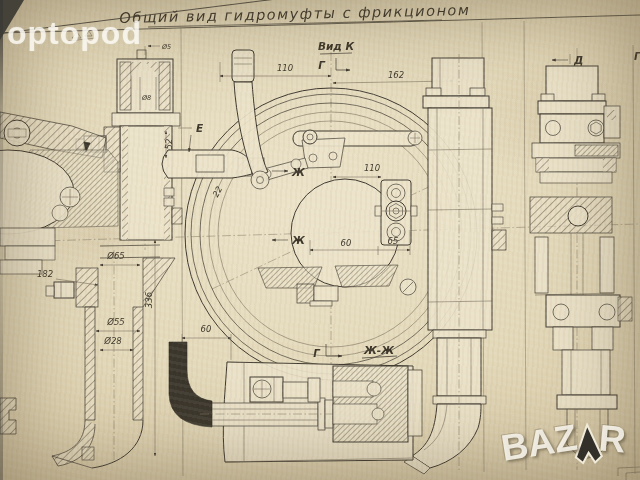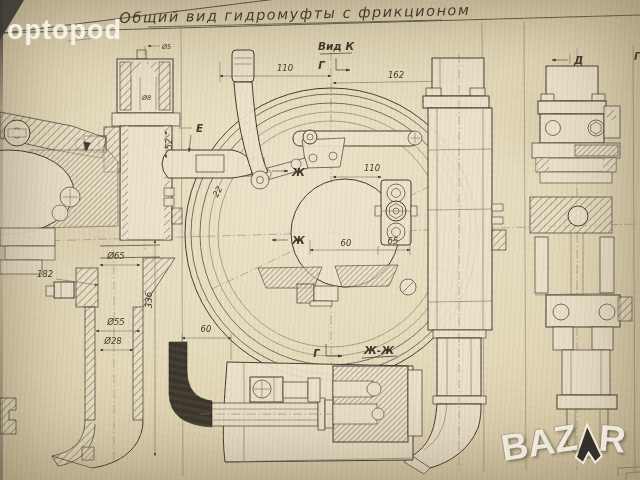--- a/index.html
+++ b/index.html
@@ -25,21 +25,21 @@
   .l8{stroke-width:.8;} .l7{stroke-width:.7;} .l6{stroke-width:.6;}
   .tn{stroke:#6f6554;stroke-width:.55;fill:none;}
   .dd{stroke:#8a7e68;stroke-width:.55;fill:none;stroke-dasharray:9 2.5 1.5 2.5;}
   .fold{stroke:#8a7f6b;stroke-width:.7;opacity:.85;}
   .pf{fill:rgba(236,227,202,.92);}
   .h1{fill:url(#h1);} .h2{fill:url(#h2);}
   .dk{fill:#3b362c;stroke:#2c2820;stroke-width:.6;}
   text{fill:#3a3428;font-style:italic;}
   .dim{font-size:8.5px;} .sm{font-size:6.5px;} .lbl{font-size:10.5px;font-weight:bold;}
   .ttl{font-size:14.5px;letter-spacing:1.5px;}
-  .wm-optopod{position:absolute;left:7px;top:15px;font-weight:bold;font-size:27px;letter-spacing:1px;
+  .wm-optopod{position:absolute;left:7px;top:15px;font-weight:bold;font-size:32px;letter-spacing:1px;
     color:rgba(252,250,244,.8);font-family:"Liberation Sans",sans-serif;text-shadow:0 0 2px rgba(255,255,255,.3);}
   .wm-bazar{position:absolute;left:501px;top:421px;display:flex;align-items:center;transform:rotate(-3deg);
     font-family:"Liberation Sans",sans-serif;font-weight:bold;font-size:37px;color:rgba(250,247,238,.88);
     text-shadow:2px 2px 3px rgba(70,60,40,.5), -1px -1px 0 rgba(120,105,80,.35);}
   .wm-bazar .bz-l{transform:rotate(-6deg);} .wm-bazar .bz-r{transform:rotate(8deg);margin-left:-2px;}
   .bazar-icon{margin:0 -3px -6px -5px;}
 </style>
 </head>
 <body>
 

